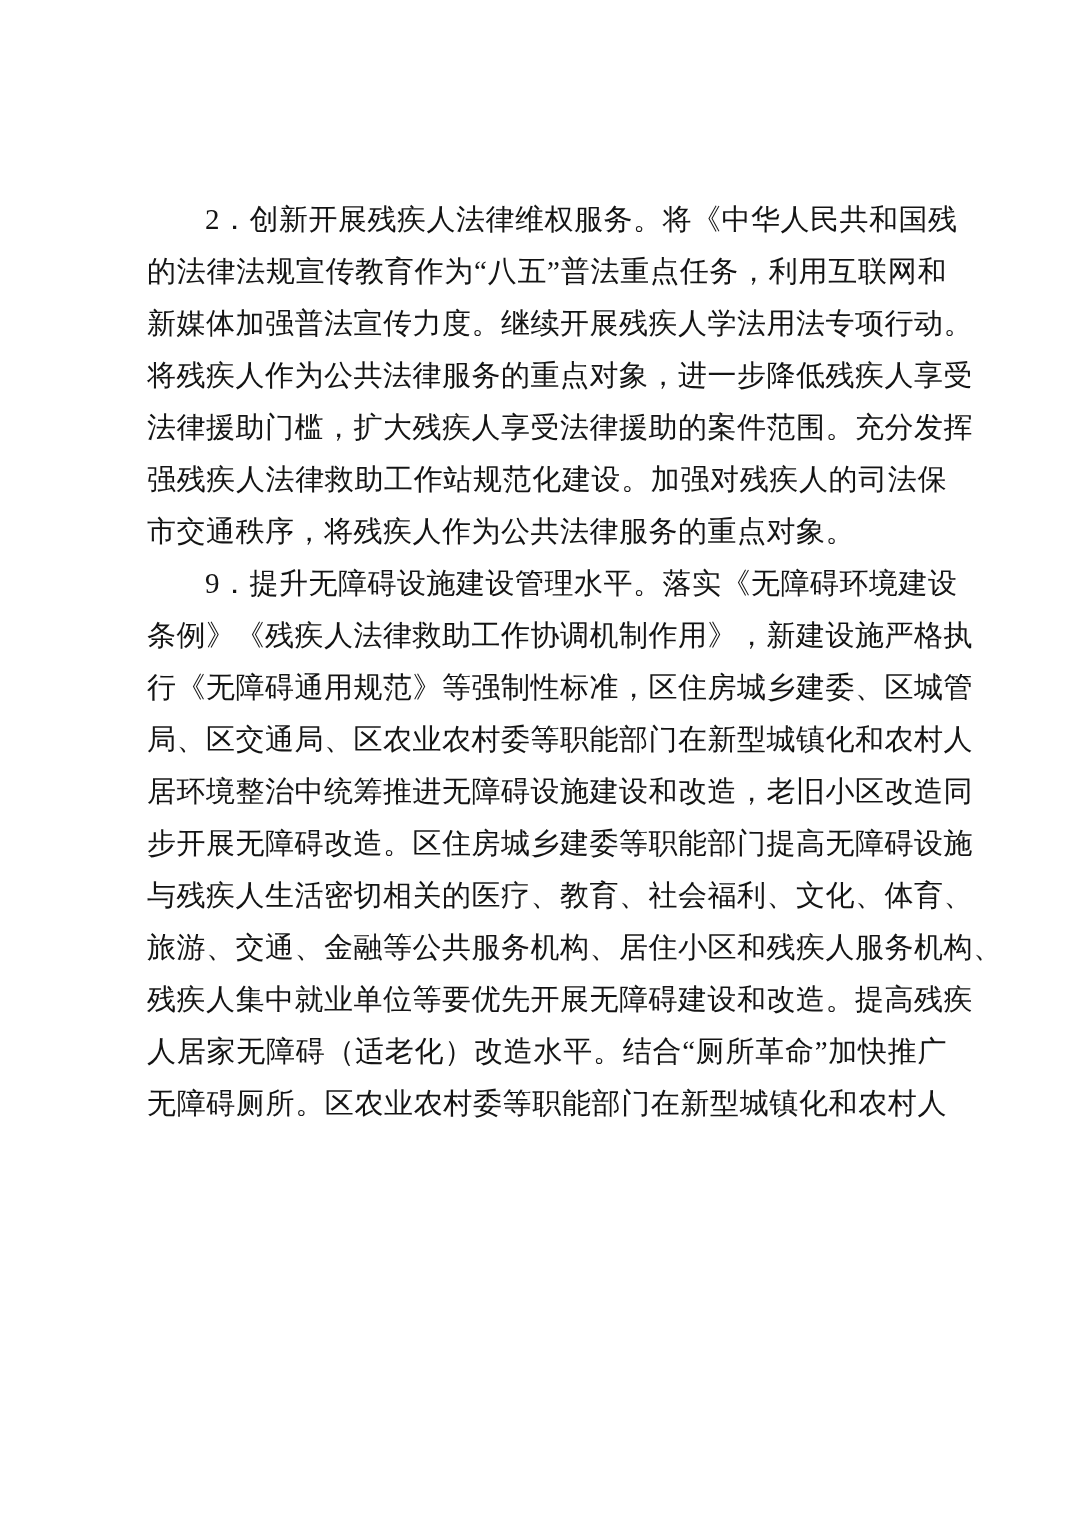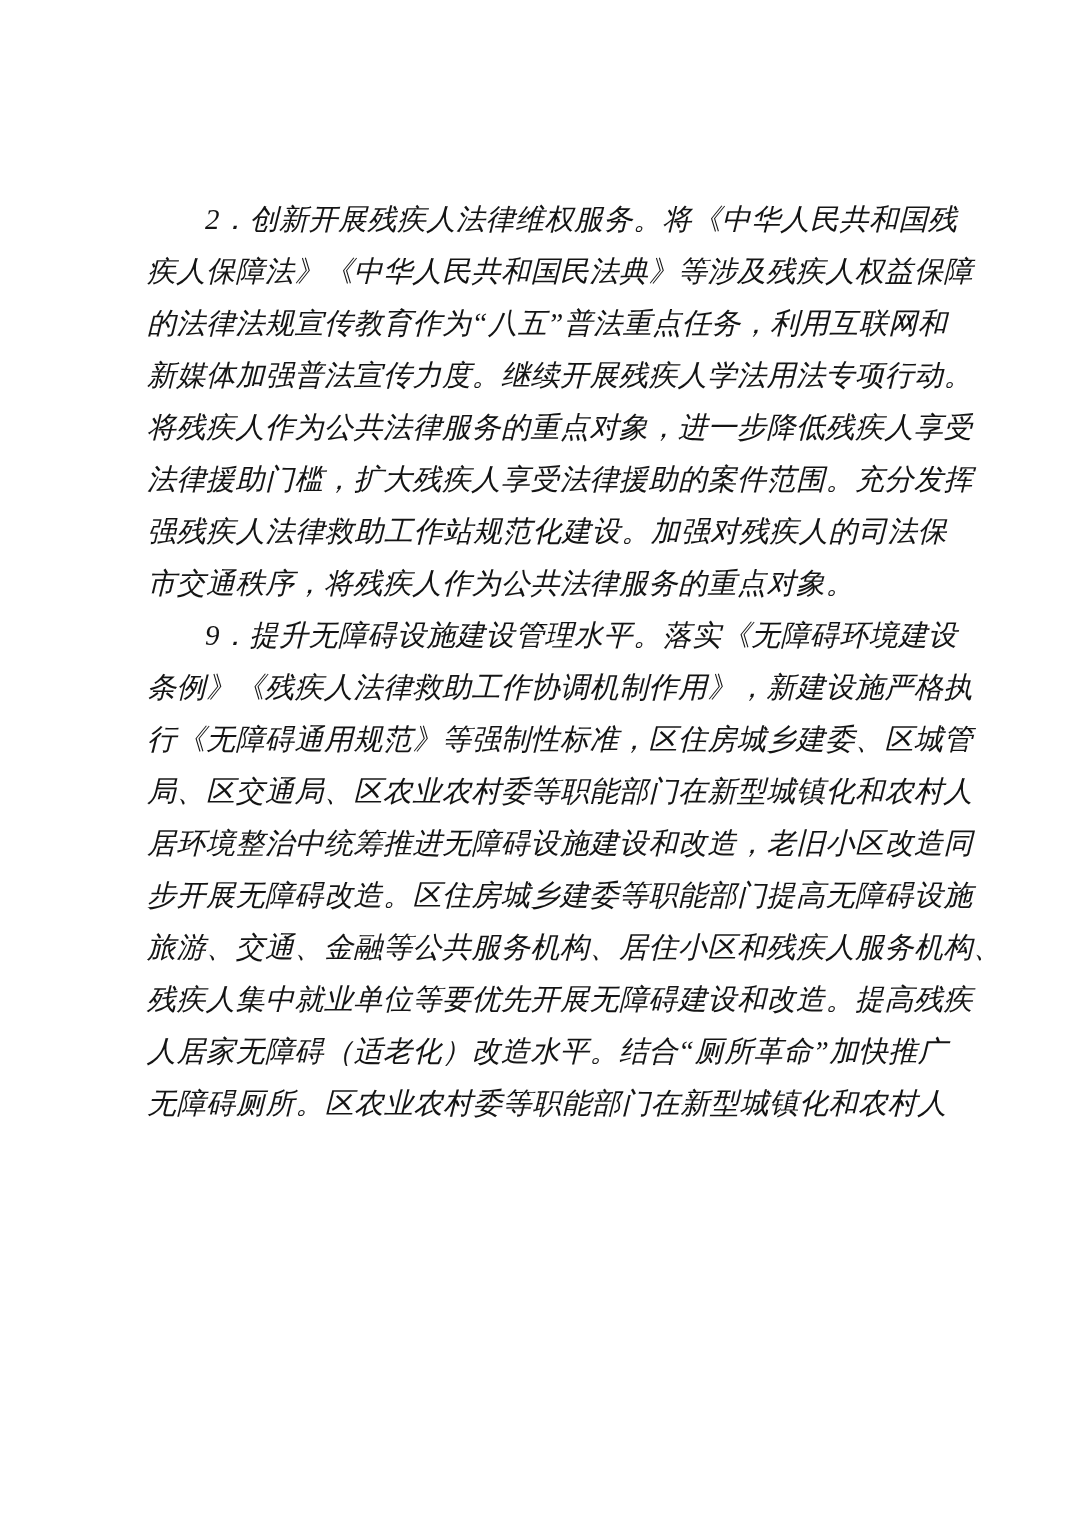--- a/index.html
+++ b/index.html
@@ -8,21 +8,20 @@
     height: 1520px;
     background: #ffffff;
     font-family: "Liberation Serif", "DejaVu Serif", serif;
   }
   .page {
     position: relative;
     width: 1074px;
     height: 1308px;
     background: #ffffff;
     overflow: hidden;
-    font-style: italic;
   }
   .text-block {
     position: absolute;
     top: 193px;
     left: 147px;
     width: 800px;
     color: #141414;
     font-size: 29px;
     line-height: 52px;
     font-weight: 400;
@@ -60,33 +59,33 @@
     color: #4d7c0f;
   }
 </style>
 </head>
 <body>
 
 <div class="page">
 
   <div class="text-block">
     <div class="doc-line first">2．创新开展残疾人法律维权服务。将《中华人民共和国残</div>
-    <div class="doc-line">疾人保障法》《中华人民共和国民法典》等涉及残疾人权益保障</div>
     <div class="doc-line">的法律法规宣传教育作为“八五”普法重点任务，利用互联网和</div>
     <div class="doc-line">新媒体加强普法宣传力度。继续开展残疾人学法用法专项行动。</div>
     <div class="doc-line">将残疾人作为公共法律服务的重点对象，进一步降低残疾人享受</div>
     <div class="doc-line">法律援助门槛，扩大残疾人享受法律援助的案件范围。充分发挥</div>
     <div class="doc-line">强残疾人法律救助工作站规范化建设。加强对残疾人的司法保</div>
     <div class="doc-line para-end">市交通秩序，将残疾人作为公共法律服务的重点对象。</div>
     <div class="doc-line first">9．提升无障碍设施建设管理水平。落实《无障碍环境建设</div>
     <div class="doc-line">条例》《残疾人法律救助工作协调机制作用》，新建设施严格执</div>
     <div class="doc-line">行《无障碍通用规范》等强制性标准，区住房城乡建委、区城管</div>
     <div class="doc-line">局、区交通局、区农业农村委等职能部门在新型城镇化和农村人</div>
     <div class="doc-line">居环境整治中统筹推进无障碍设施建设和改造，老旧小区改造同</div>
     <div class="doc-line">步开展无障碍改造。区住房城乡建委等职能部门提高无障碍设施</div>
+    <div class="doc-line">与残疾人生活密切相关的医疗、教育、社会福利、文化、体育、</div>
     <div class="doc-line">旅游、交通、金融等公共服务机构、居住小区和残疾人服务机构、</div>
     <div class="doc-line">残疾人集中就业单位等要优先开展无障碍建设和改造。提高残疾</div>
     <div class="doc-line">人居家无障碍（适老化）改造水平。结合“厕所革命”加快推广</div>
     <div class="doc-line">无障碍厕所。区农业农村委等职能部门在新型城镇化和农村人</div>
   </div>
 
   <div class="page-footer">
     <span class="dash">—</span><span class="num">21</span><span class="dash">—</span>
   </div>
 

